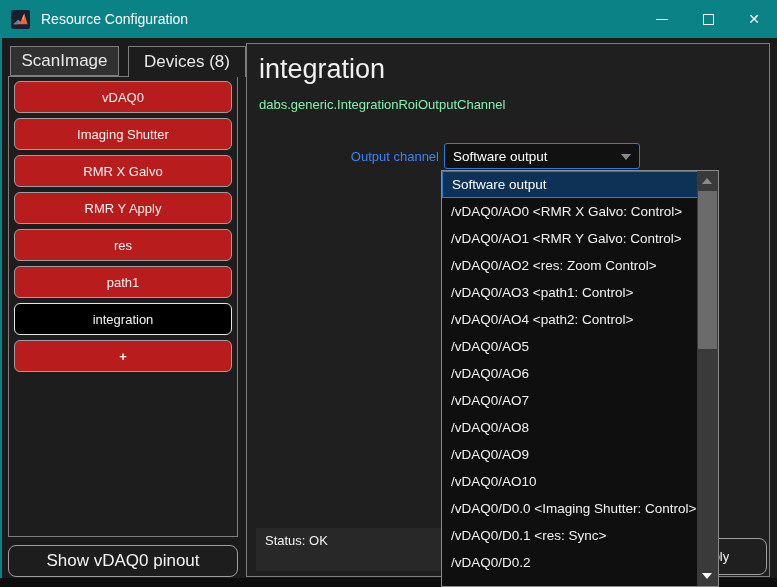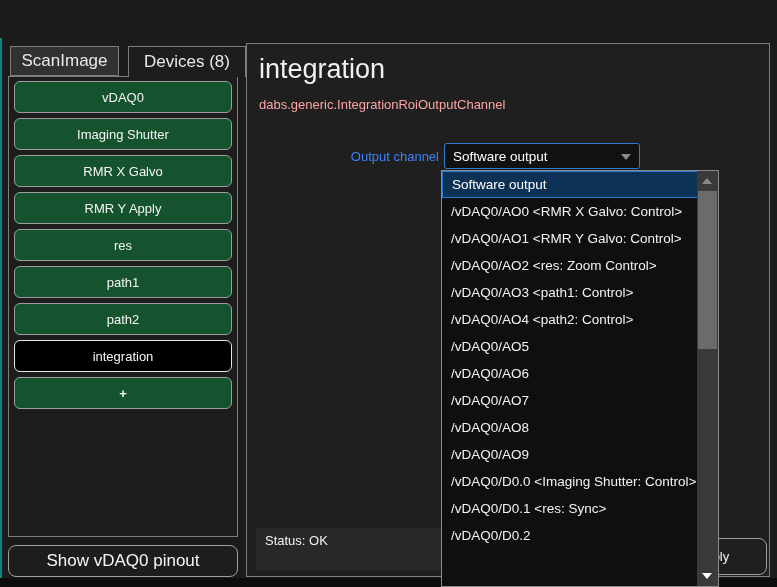--- a/index.html
+++ b/index.html
@@ -28,36 +28,36 @@
   .tab { position:absolute; top:46px; height:30px; display:flex; align-items:center; justify-content:center;
          font-size:17px; color:#e9e9e9; border:1px solid #7d7d7d; }
   .tab-scanimage { left:10px; width:109px; background:#313131; }
   .tab-devices  { left:128px; width:118px; background:#1d1d1d; height:31px; border-bottom:none; z-index:2; }
   .devices-panel {
     position:absolute; left:8px; top:76px; width:230px; height:461px;
     background:#1d1d1d; border:1px solid #7d7d7d; padding:4px 5px;
   }
   .dev-btn {
     height:32px; margin-bottom:5px; border:1px solid #9e9e9e; border-radius:6px;
-    background:#14532d; display:flex; align-items:center; justify-content:center;
+    background:#b91c1c; display:flex; align-items:center; justify-content:center;
     font-size:13px; color:#f5f5f5; cursor:default;
   }
   .dev-btn.selected { background:#000000; border-color:#e6e6e6; }
   .pinout-btn {
     position:absolute; left:8px; top:545px; width:230px; height:32px;
     border:1px solid #9e9e9e; border-radius:8px; background:#1d1d1d;
     display:flex; align-items:center; justify-content:center; font-size:17px; color:#f5f5f5;
   }
   
   .main-panel {
     position:absolute; left:246px; top:43px; width:524px; height:534px;
     background:#1f1f1f; border:1px solid #7d7d7d;
   }
   .main-title { position:absolute; left:12px; top:10px; font-size:27px; color:#f0f0f0; }
-  .main-subtitle { position:absolute; left:12px; top:53px; font-size:13px; color:#fca5a5; }
+  .main-subtitle { position:absolute; left:12px; top:53px; font-size:13px; color:#86efac; }
   .field-label { position:absolute; left:60px; top:105px; width:132px; text-align:right; font-size:13px; color:#3b82f6; }
   .combo {
     position:absolute; left:197px; top:99px; width:196px; height:26px;
     background:#111111; border:1px solid #2e7bd6; border-radius:3px;
     display:flex; align-items:center; font-size:13.5px; color:#ffffff; padding-left:8px;
   }
   .combo-arrow {
     position:absolute; right:8px; top:10px; width:0; height:0;
     border-left:5px solid transparent; border-right:5px solid transparent; border-top:6px solid #8b8b8b;
   }
@@ -92,20 +92,40 @@
   .sb-down {
     position:absolute; bottom:7px; left:5px; width:0; height:0;
     border-left:5px solid transparent; border-right:5px solid transparent; border-top:6px solid #ffffff;
   }
 </style>
 </head>
 <body>
 
 <div class="window">
 
+  <div class="titlebar">
+    <svg class="app-icon" viewBox="0 0 18 18">
+      <rect width="18" height="18" rx="2" fill="#16212e"></rect>
+      <path d="M2.2 13.4 L7 9.2 L9 11.2 L12.6 3.2 L15.8 13.4 Z" fill="#e8663a"></path>
+      <path d="M12.6 3.2 L10.6 8 L12 10 Z" fill="#f4b04a"></path>
+      <path d="M2.2 13.4 L7 9.2 L8.4 10.8 L5.6 13.4 Z" fill="#5a7fc0"></path>
+    </svg>
+    <span class="titlebar-title">Resource Configuration</span>
+    <div class="win-controls">
+      <div class="win-btn">
+          <div class="glyph-min"></div>
+        </div>
+      <div class="win-btn">
+          <div class="glyph-max"></div>
+        </div>
+      <div class="win-btn">
+          <span class="glyph-close">✕</span>
+        </div>
+    </div>
+  </div>
 
   <div class="edge-left"></div>
   <div class="bottom-strip"></div>
 
   <div class="tab tab-scanimage">ScanImage</div>
   <div class="tab tab-devices">Devices (8)</div>
 
   <div class="devices-panel">
     <div>
 
@@ -114,21 +134,20 @@
         <div class="dev-btn">Imaging Shutter</div>
 
         <div class="dev-btn">RMR X Galvo</div>
 
         <div class="dev-btn">RMR Y Apply</div>
 
         <div class="dev-btn">res</div>
 
         <div class="dev-btn">path1</div>
 
-        <div class="dev-btn">path2</div>
 
         <div class="dev-btn selected">integration</div>
       </div>
     <div class="dev-btn" style="font-weight:bold;">+</div>
   </div>
 
   <div class="pinout-btn">Show vDAQ0 pinout</div>
 
   <div class="main-panel">
     <div class="main-title">integration</div>
@@ -164,20 +183,21 @@
         <div class="dd-option">/vDAQ0/AO5</div>
 
         <div class="dd-option">/vDAQ0/AO6</div>
 
         <div class="dd-option">/vDAQ0/AO7</div>
 
         <div class="dd-option">/vDAQ0/AO8</div>
 
         <div class="dd-option">/vDAQ0/AO9</div>
 
+        <div class="dd-option">/vDAQ0/AO10</div>
 
 
         <div class="dd-option">/vDAQ0/D0.0 &lt;Imaging Shutter: Control&gt;</div>
 
         <div class="dd-option">/vDAQ0/D0.1 &lt;res: Sync&gt;</div>
 
         <div class="dd-option">/vDAQ0/D0.2</div>
       </div>
     <div class="dd-scrollbar">
       <div class="sb-up"></div>

